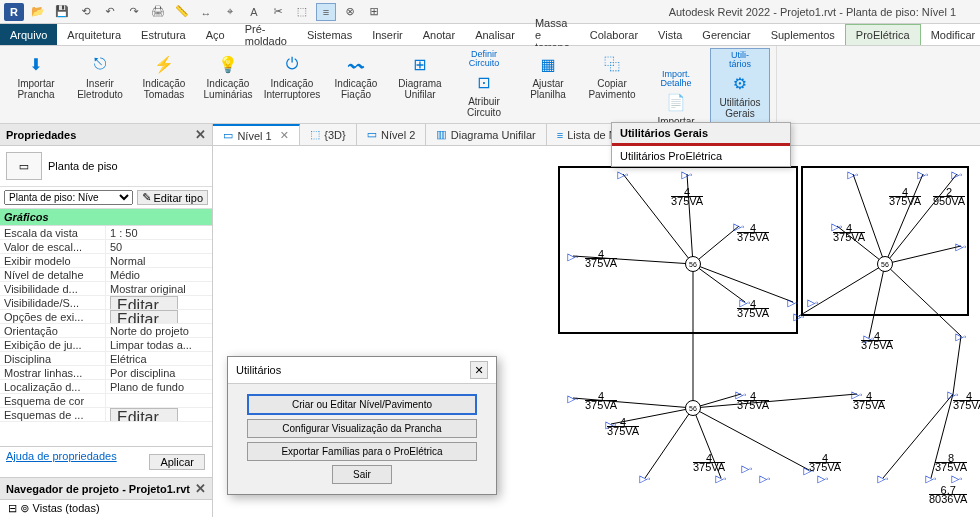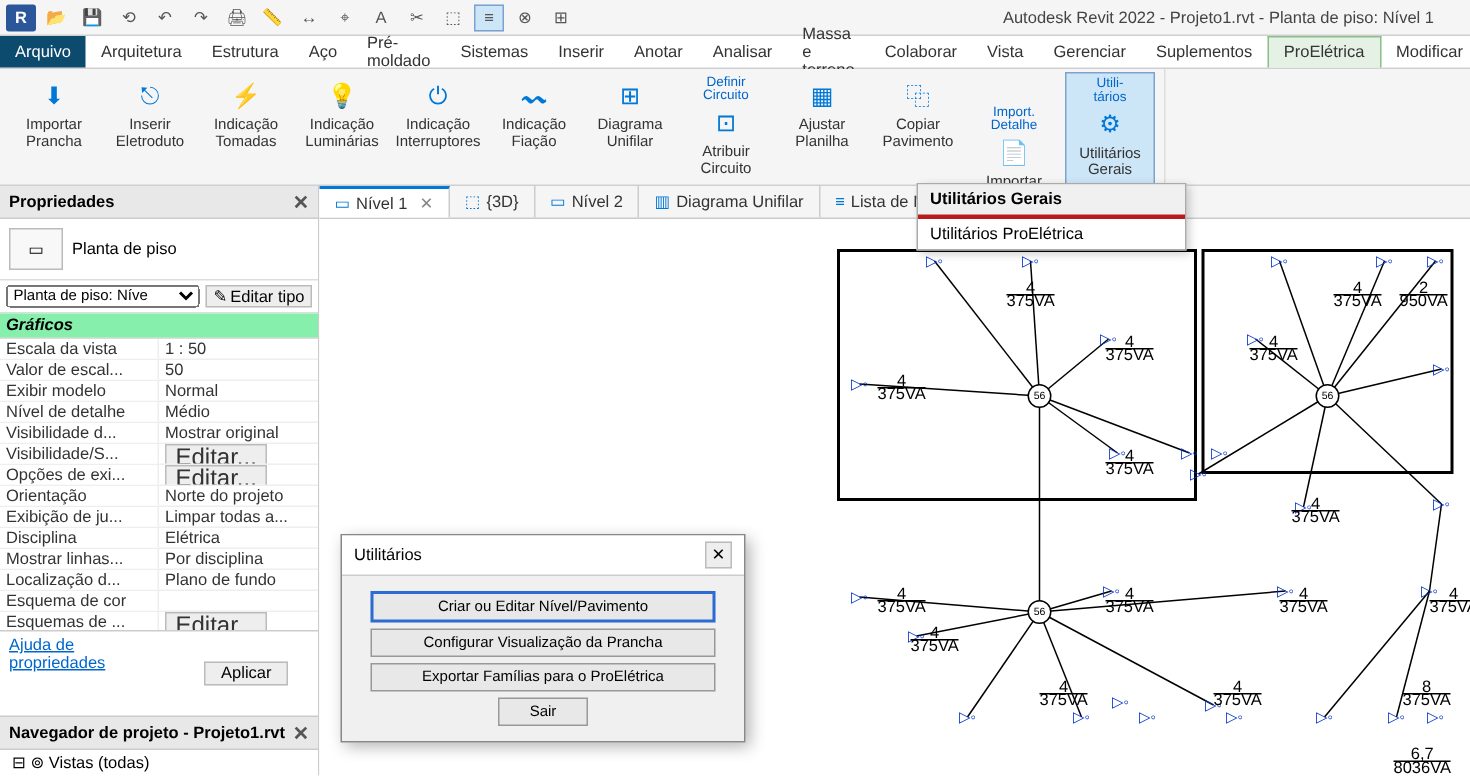--- a/index.html
+++ b/index.html
@@ -32,21 +32,21 @@
 .propsel { display:flex; gap:4px; padding:3px 4px; border-bottom:1px solid #ddd; }
 .propsel select { flex:1; font-size:10px; }
 .propsel .edt { background:#eee; border:1px solid #bbb; padding:0 4px; cursor:pointer; font-size:10px; display:flex; align-items:center; gap:2px; }
 .catrow { background:#86efac; padding:2px 4px; font-weight:bold; border-bottom:1px solid #ddd;font-style:italic; }
 .prow { display:flex; border-bottom:1px solid #eee; height:14px; }
 .prow .k { width:50%; padding:1px 4px; color:#333; background:#fff; border-right:1px solid #eee; white-space:nowrap; overflow:hidden; }
 .prow .v { width:50%; padding:1px 4px; color:#333; white-space:nowrap; overflow:hidden; }
 .prow .btnv { background:#eee; border:1px solid #bbb; text-align:center; padding:0 6px; font-size:16px; }
 .propfoot { display:flex; border-top:1px solid #ccc; }
 .propfoot .lnk { color:#0066cc; text-decoration:underline; padding:3px 6px; flex:1; cursor:pointer; }
-.propfoot .ap { background:#eee; border:1px solid #bbb; padding:1px 10px; margin:20px; cursor:pointer; }
+.propfoot .ap { background:#eee; border:1px solid #bbb; padding:1px 10px; margin:7px; cursor:pointer; }
 .browser { border-top:1px solid #ccc; }
 .browser .brrow { padding:2px 8px; }
 .viewarea { flex:1; position:relative; background:#fff; }
 .viewtabs { height:22px; background:#f5f5f5; border-bottom:1px solid #ccc; display:flex; align-items:stretch; }
 .vtab { display:flex; align-items:center; gap:4px; padding:0 10px; border-right:1px solid #ccc; cursor:pointer; font-size:10px; color:#333; }
 .vtab .ic { color:#0078d7; }
 .vtab.active { background:#fff; border-top:2px solid #0078d7; }
 .vtab .cx { color:#888; margin-left:4px; }
 .canvas { position:absolute; top:22px; left:0; right:0; bottom:0; background:#fff; }
 .planbox { position:absolute; border:2px solid #000; }
@@ -403,21 +403,21 @@
           <div>375VA</div>
         </div>
         <div class="nlabel" style="left: 596px; top: 308px;">
           <div style="border-bottom:1px solid #000;text-align:center;">4</div>
           <div>375VA</div>
         </div>
         <div class="nlabel" style="left: 722px; top: 308px;">
           <div style="border-bottom:1px solid #000;text-align:center;">8</div>
           <div>375VA</div>
         </div>
-        <div class="nlabel" style="left: 716px; top: 353px;">
+        <div class="nlabel" style="left: 716px; top: 340px;">
           <div style="border-bottom:1px solid #000;text-align:center;">6,7</div>
           <div>8036VA</div>
         </div>
       </div>
   </div>
 </div>
 
 <div class="dialog">
   <div class="titlebar">
     <span>Utilitários</span>

